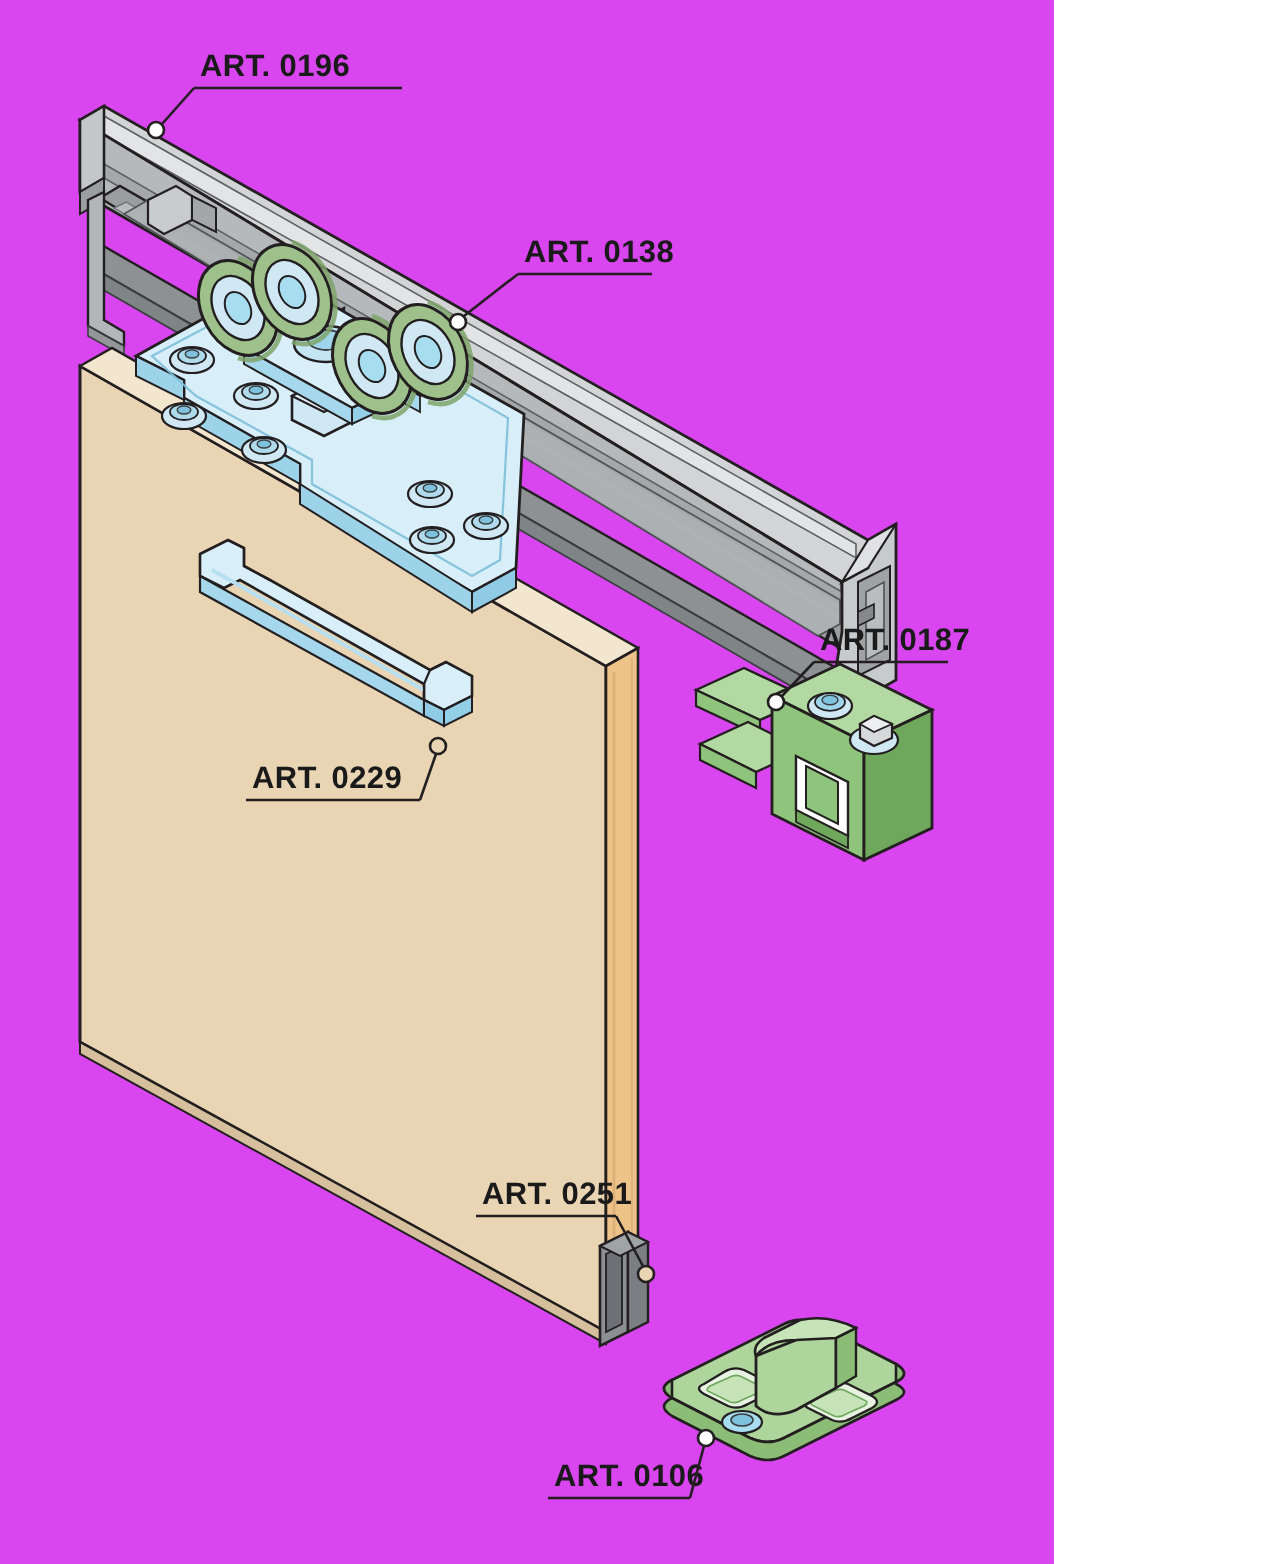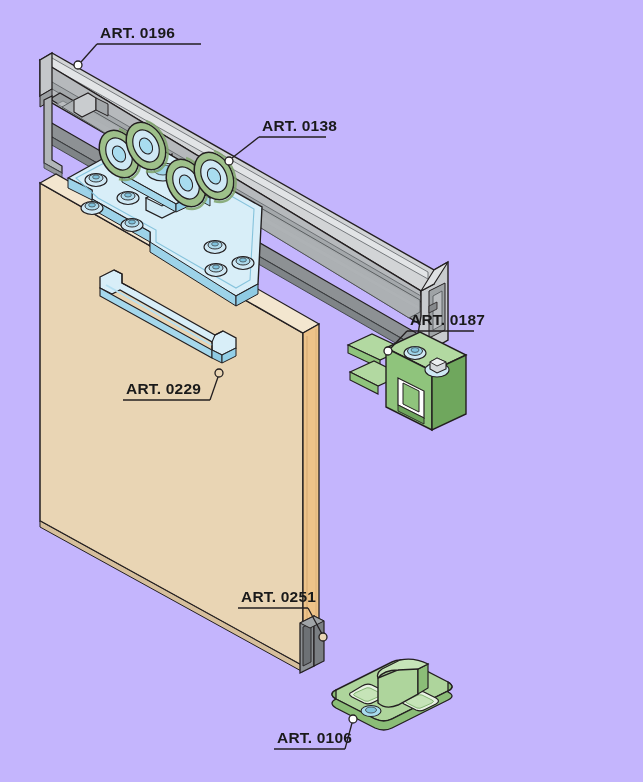--- a/index.html
+++ b/index.html
@@ -6,23 +6,23 @@
   html, body {
     margin: 0;
     padding: 0;
     background: #ffffff;
   }
   body {
     font-family: "Liberation Sans", sans-serif;
   }
   #diagram-root {
     position: relative;
-    width: 643px;
+    width: 527px;
     height: 782px;
-    background: #c4b5fd;
+    background: #d946ef;
     overflow: hidden;
   }
   #diagram-svg {
     position: absolute;
     top: 0;
     left: 0;
     width: 643px;
     height: 782px;
     display: block;
   }

